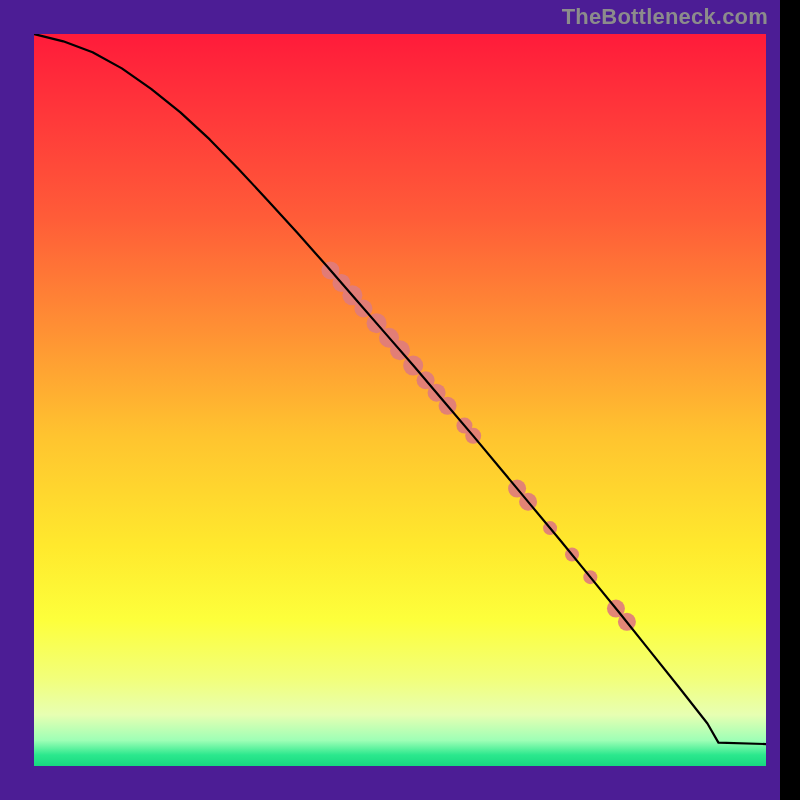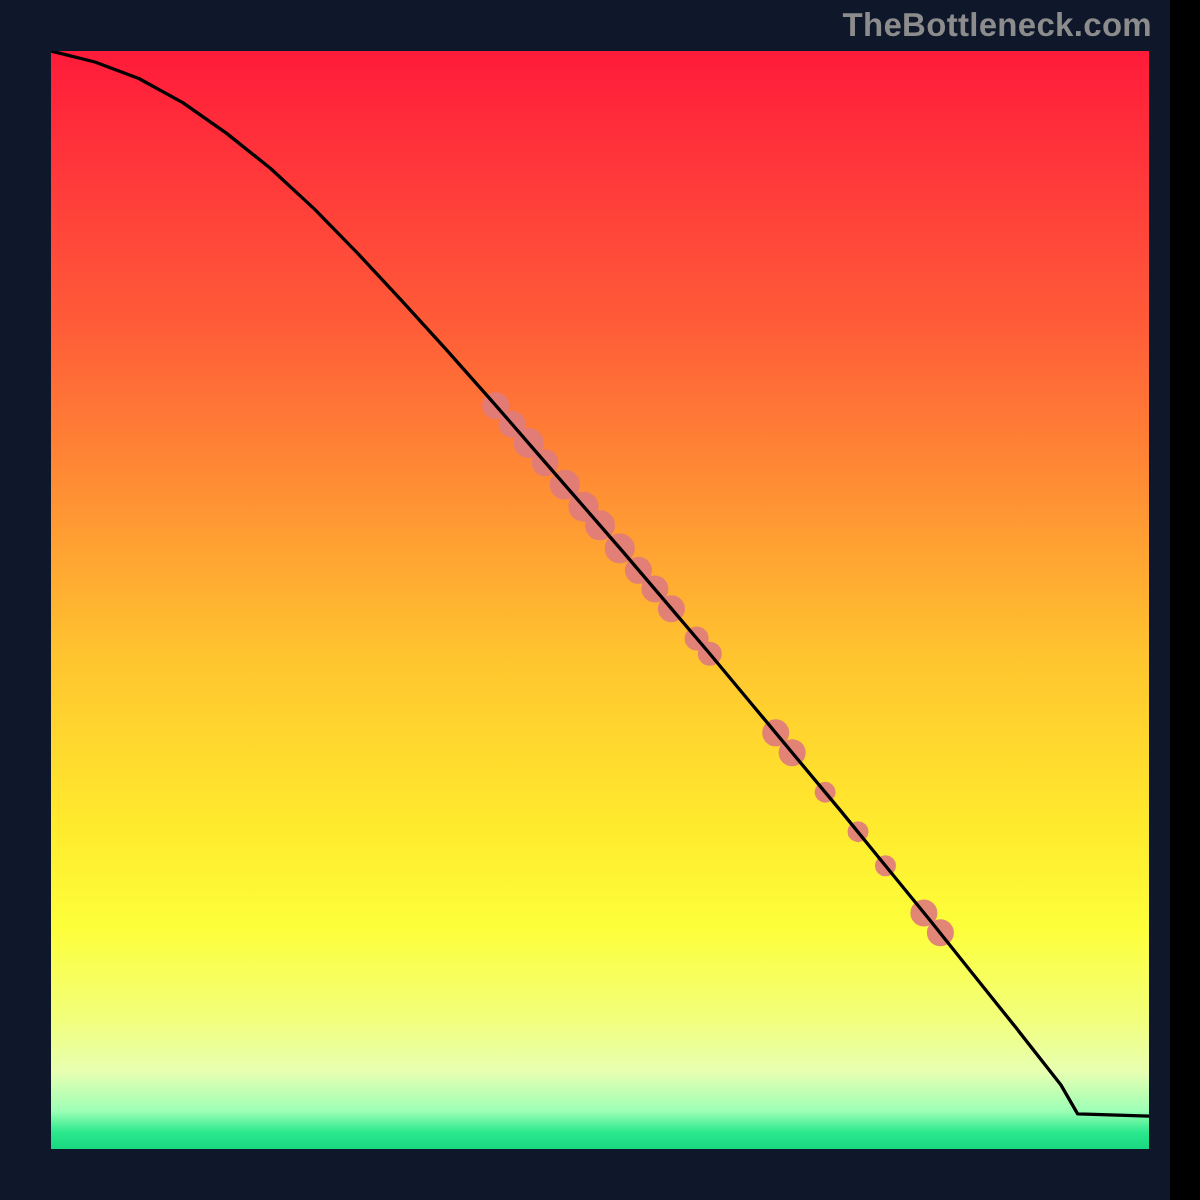--- a/index.html
+++ b/index.html
@@ -7,21 +7,21 @@
     padding: 0;
     width: 800px;
     height: 800px;
     background: #000;
     overflow: hidden;
   }
   .stage {
     position: relative;
     width: 780px;
     height: 800px;
-    background: #0f172a;
+    background: #4c1d95;
   }
   svg.plot {
     position: absolute;
     left: 0;
     top: 0;
   }
   .watermark {
     position: absolute;
     top: 4px;
     right: 12px;

